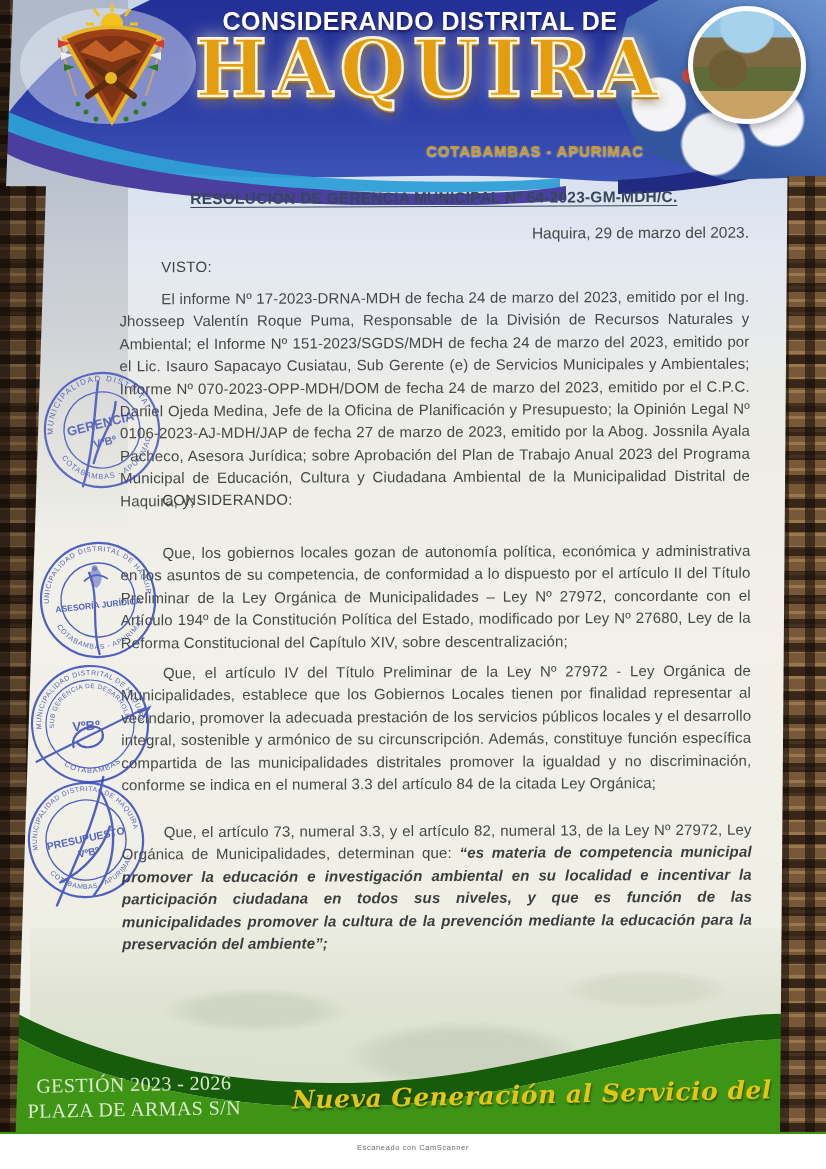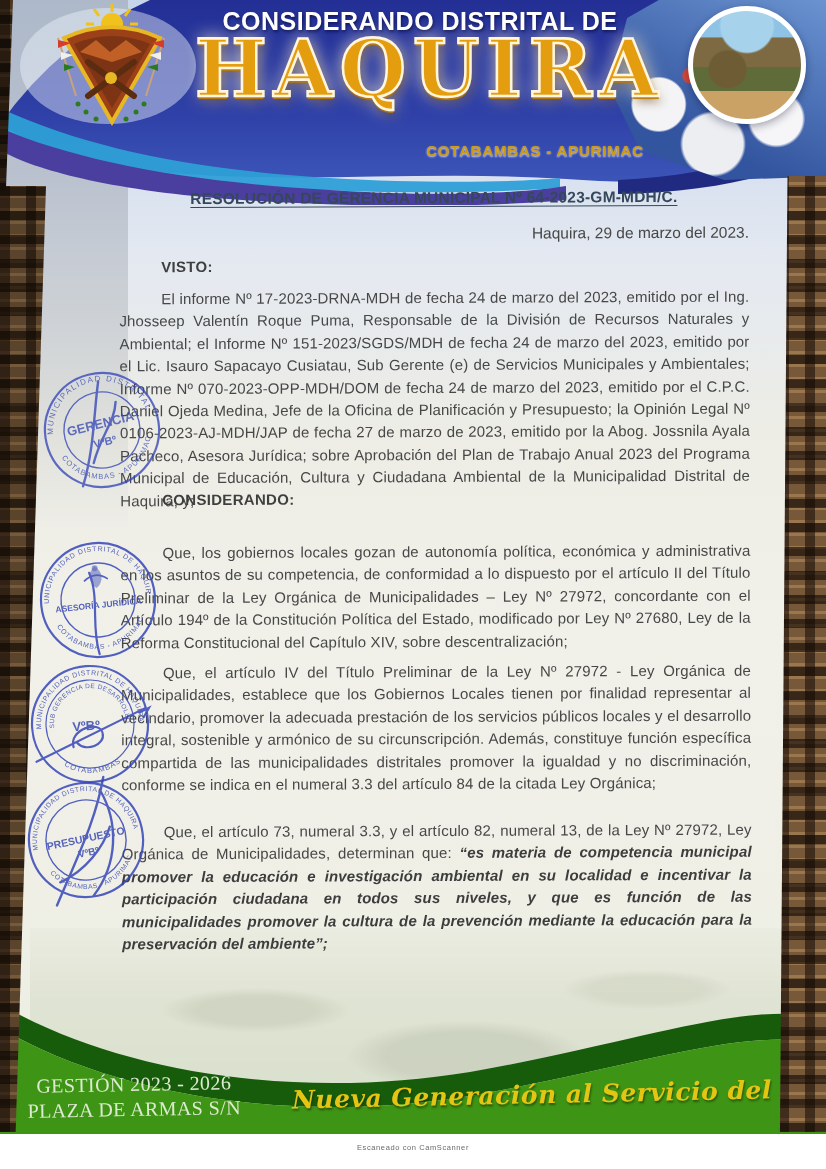--- a/index.html
+++ b/index.html
@@ -67,21 +67,21 @@
       radial-gradient(circle at 32% 54%, #6d5c34 0 18px, rgba(109,92,52,0) 20px),
       linear-gradient(180deg,#8fc3e6 0 24%,#7d6a42 25% 52%,#5f6b38 52% 74%,#caa266 74%);}
 
   
   .doc{position:absolute;left:118px;top:0;width:630px;z-index:5;color:#474747;
     transform:rotate(-.25deg);}
   .doc-title{position:absolute;top:189px;left:0;width:100%;text-align:center;
     font-size:15.5px;font-weight:bold;color:#35475b;letter-spacing:.2px;
     text-decoration:underline;text-underline-offset:3px;}
   .doc-date{position:absolute;top:225px;left:0;width:100%;text-align:right;font-size:15.5px;}
-  .doc-h{position:absolute;left:42px;font-size:15px;font-weight:bold;color:#3f3f3f;letter-spacing:.3px;}
+  .doc-h{position:absolute;left:42px;font-size:15px;font-weight:normal;color:#3f3f3f;letter-spacing:.3px;}
   .h-visto{top:257px;}
   .h-considerando{top:490px;}
   .para{position:absolute;left:0;width:100%;font-size:15px;line-height:22.4px;
     text-align:justify;text-indent:42px;letter-spacing:.15px;}
   .p1{top:287px;}
   .p2{top:541px;}
   .p3{top:661px;}
   .p4{top:820px;}
   .quote{font-weight:bold;font-style:italic;color:#3d3d3d;}
 

